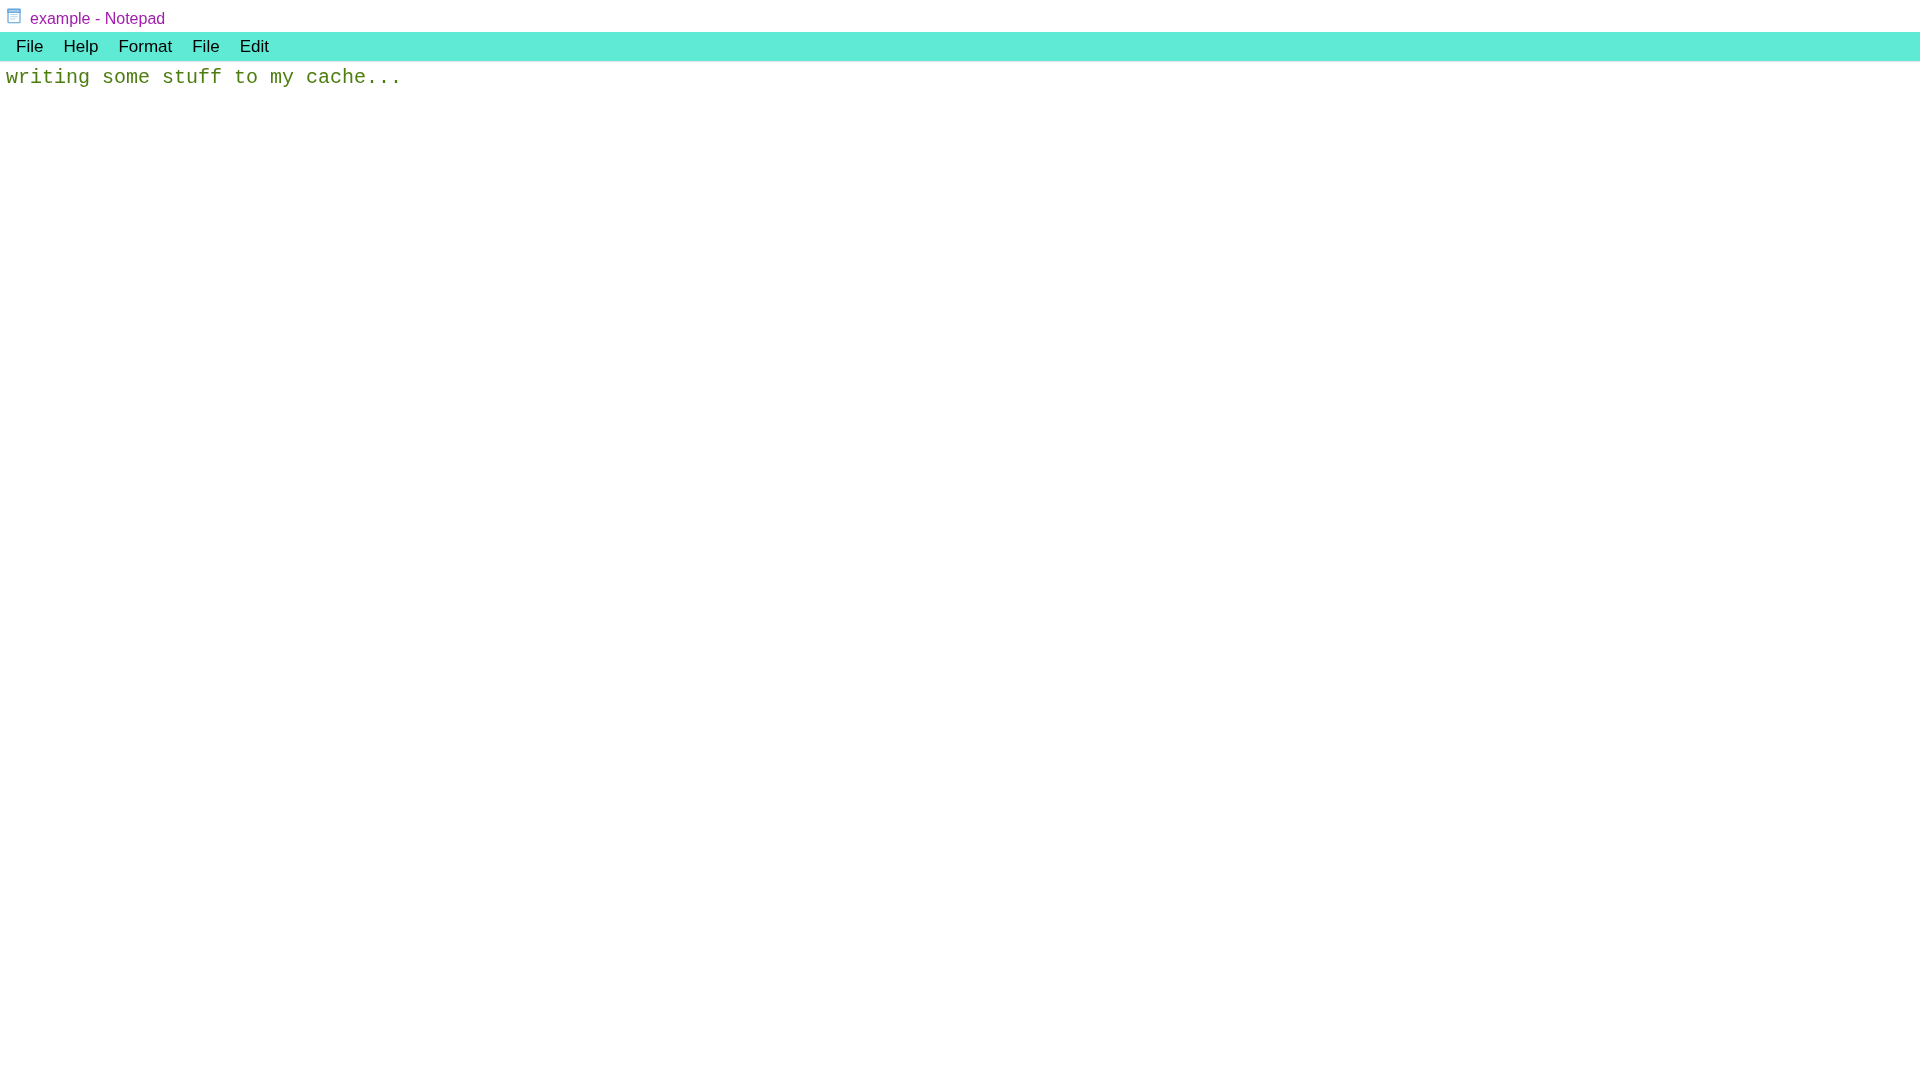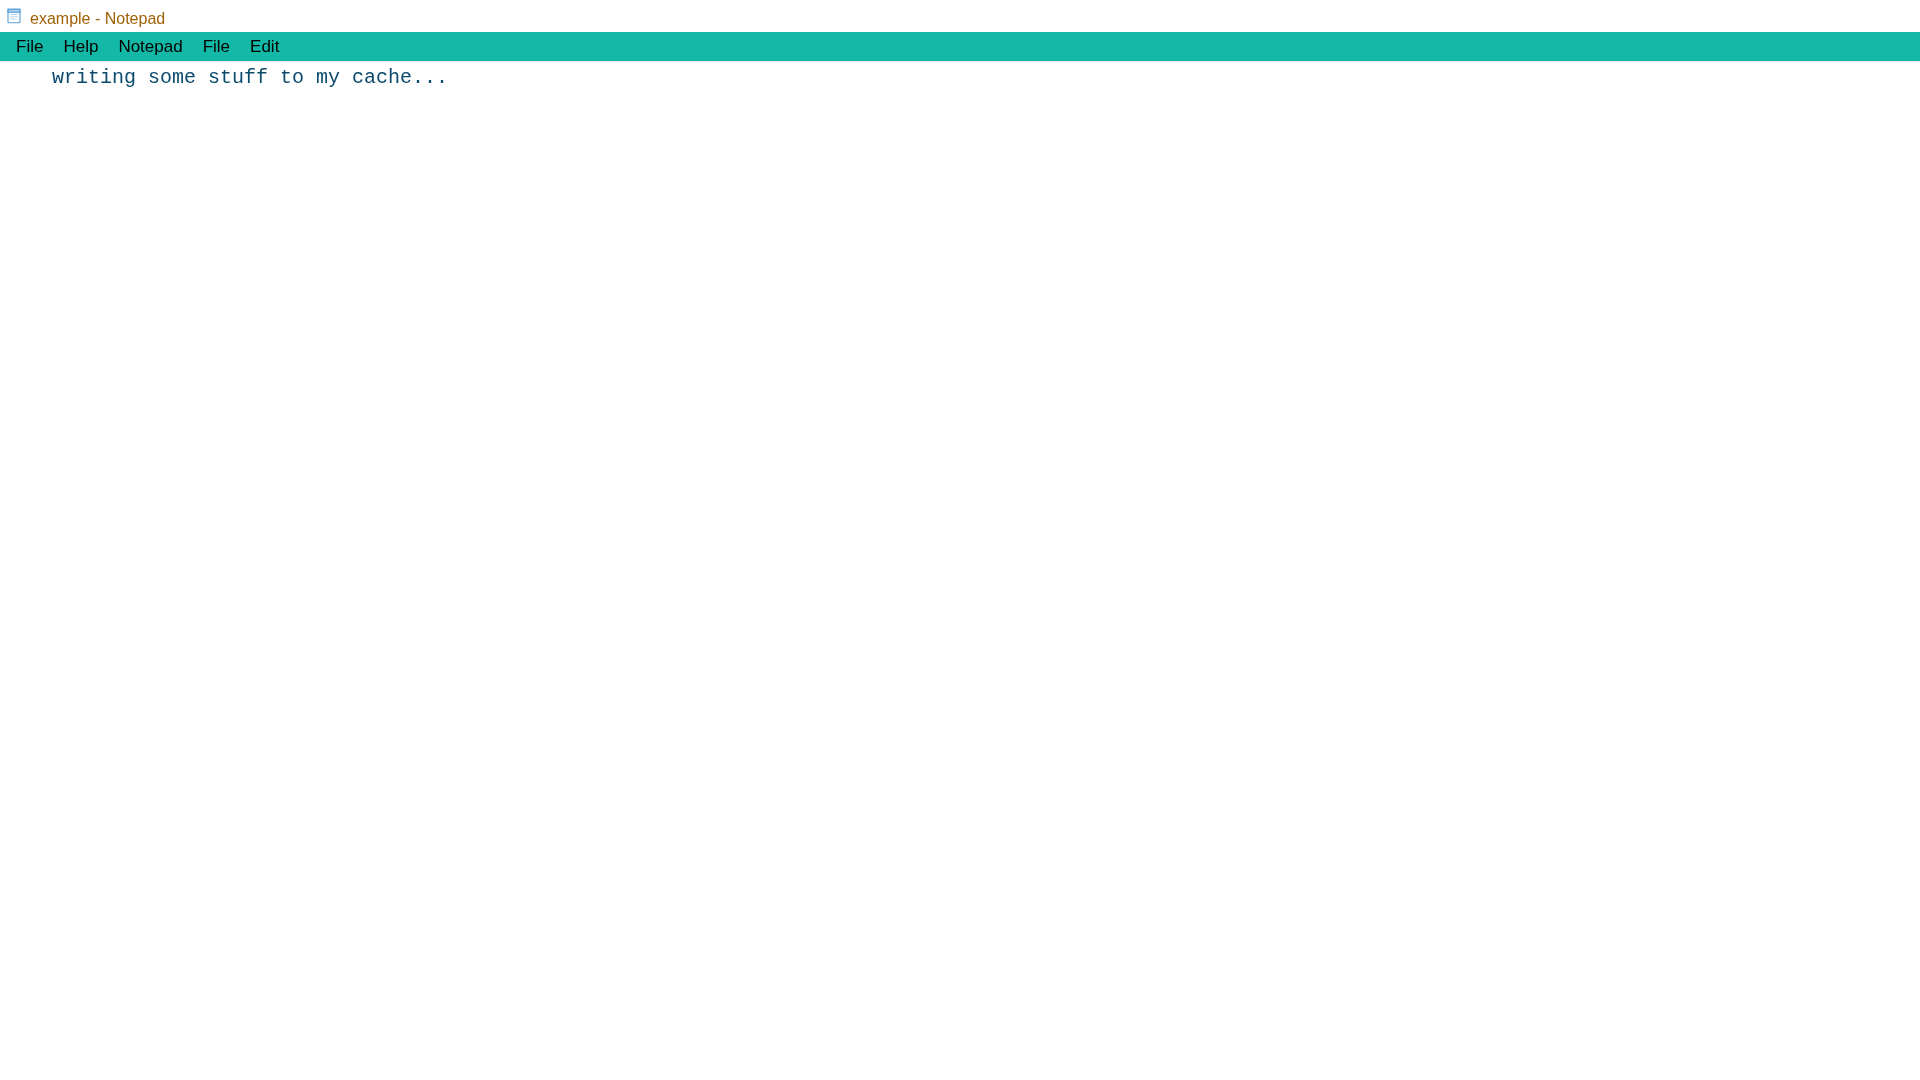--- a/index.html
+++ b/index.html
@@ -30,53 +30,52 @@
       display: flex;
       align-items: center;
       justify-content: center;
     }
     .app-icon svg {
       width: 18px;
       height: 18px;
     }
     .title-text {
       font-size: 16px;
-      color: #a16207;
+      color: #a21caf;
       margin-top: 6px;
     }
     .menubar {
       height: 30px;
-      background: #14b8a6;
+      background: #5eead4;
       display: flex;
       align-items: center;
       padding-left: 6px;
       gap: 0;
       border-bottom: 1px solid #e8e8e8;
     }
     .menu-item {
       font-size: 17px;
       color: #000000;
       padding: 4px 10px;
       cursor: default;
       user-select: none;
     }
     .editor-area {
       flex: 1;
       background: #ffffff;
       padding: 2px 6px;
       font-family: Consolas, "Courier New", monospace;
       font-size: 20px;
-      color: #0c4a6e;
+      color: #4d7c0f;
       white-space: pre-wrap;
       outline: none;
       border: none;
       resize: none;
       overflow: auto;
       line-height: 1.35;
-      margin-left: 46px;
     }
   </style>
 </head>
 <body>
 
 <div class="titlebar">
   <span class="app-icon">
     <svg viewBox="0 0 24 24">
       <rect x="4" y="3" width="16" height="18" rx="1" fill="#ffffff" stroke="#5aa0d8" stroke-width="1.5"></rect>
       <rect x="4" y="3" width="16" height="4" fill="#a8d0f0" stroke="#5aa0d8" stroke-width="1.5"></rect>
@@ -84,18 +83,18 @@
       <line x1="7" y1="13" x2="17" y2="13" stroke="#9cc8e8" stroke-width="1"></line>
       <line x1="7" y1="16" x2="14" y2="16" stroke="#9cc8e8" stroke-width="1"></line>
     </svg>
   </span>
   <span class="title-text">example - Notepad</span>
 </div>
 
 <div class="menubar">
   <div class="menu-item">File</div>
   <div class="menu-item">Help</div>
-  <div class="menu-item">Notepad</div>
+  <div class="menu-item">Format</div>
   <div class="menu-item">File</div>
   <div class="menu-item">Edit</div>
 </div>
 
 <div class="editor-area" contenteditable="true" style="">writing some stuff to my cache...</div>
 
 </body></html>

